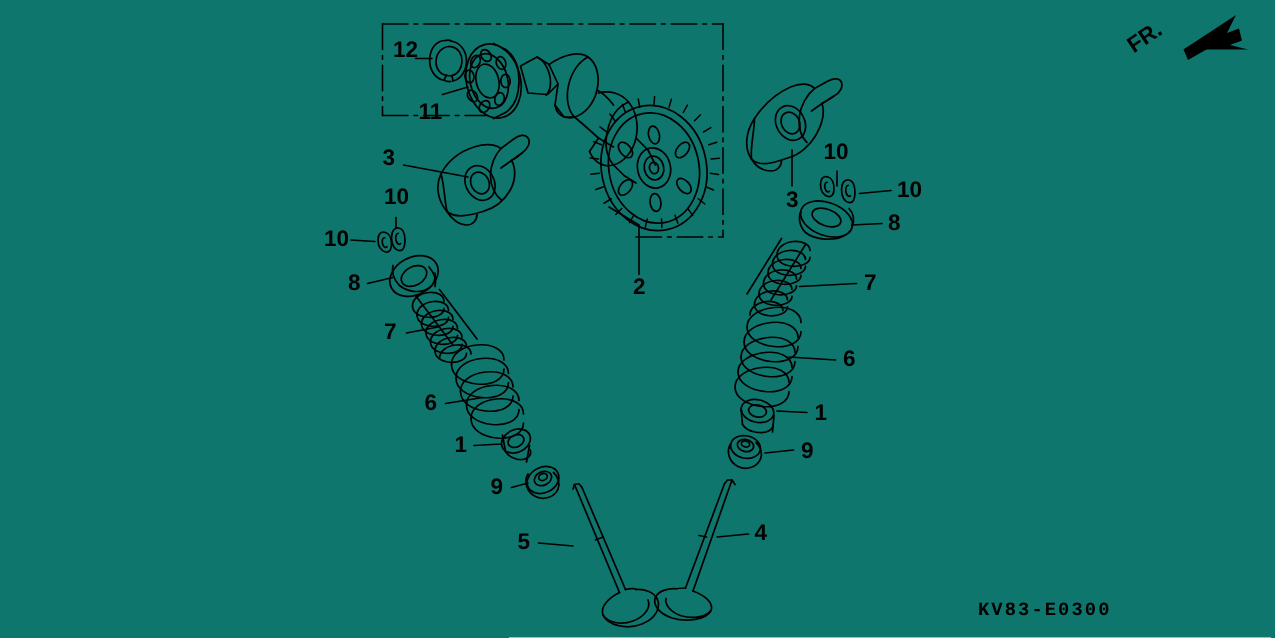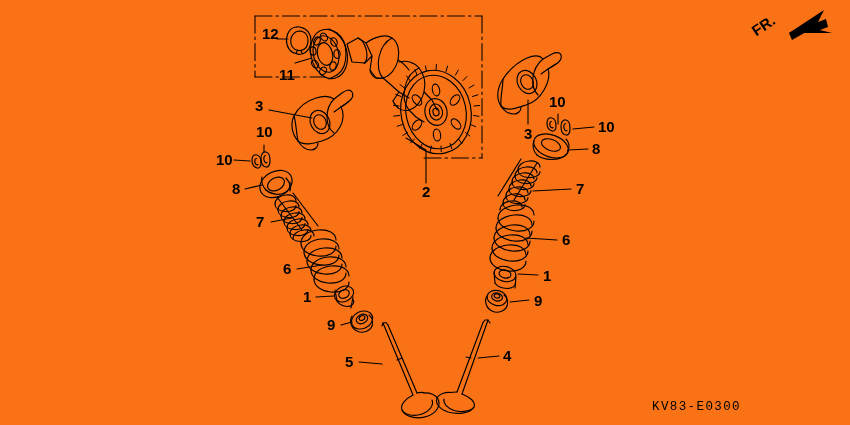--- a/index.html
+++ b/index.html
@@ -1,38 +1,38 @@
 <!DOCTYPE html>
 <html><head>
 <meta charset="utf-8">
 <style>
   html,body{margin:0;padding:0;background:#ffffff;}
   #page{
     position:relative;
     width:850px;height:425px;
-    background:#f97316;
+    background:#0f766e;
     overflow:hidden;
     font-family:"Liberation Sans", sans-serif;
   }
   #art{position:absolute;left:0;top:0;width:850px;height:425px;}
   .lbl{
     position:absolute;
     font-family:"Liberation Sans", sans-serif;
     font-size:15px;
     font-weight:700;
     color:#000;
     line-height:1;
     white-space:nowrap;
     user-select:none;
   }
   .code{
     position:absolute;
     font-family:"Liberation Mono", monospace;
     font-size:12.5px;
-    font-weight:400;
+    font-weight:700;
     letter-spacing:1.4px;
     color:#000;
     white-space:nowrap;
     text-align:right;
   }
   .frlabel{
     position:absolute;
     font-family:"Liberation Sans", sans-serif;
     font-size:15px;
     font-weight:700;

